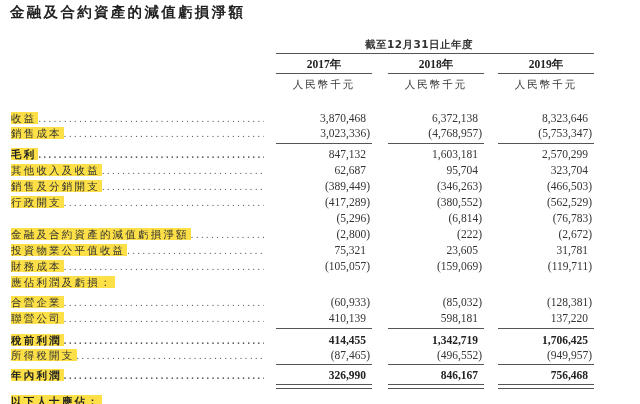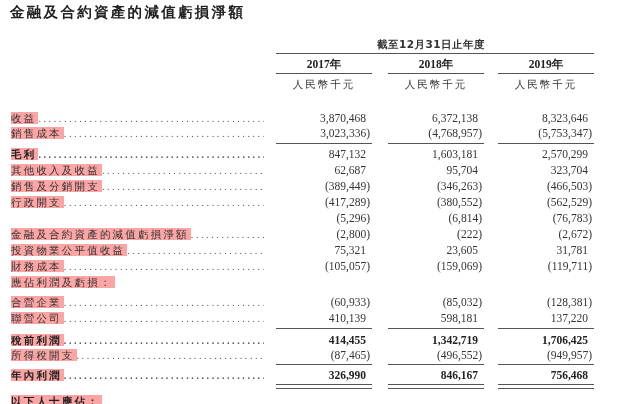--- a/index.html
+++ b/index.html
@@ -1,31 +1,31 @@
 <!DOCTYPE html>
 <html><head>
 <meta charset="utf-8">
 <style>
   html, body { margin:0; padding:0; background:#ffffff; }
   body { width:640px; height:404px; overflow:hidden; position:relative;
          font-family:"DejaVu Serif", "Liberation Serif", serif; color:#2a2a2a; }
   .title { position:absolute; left:10px; top:3px; font-family:"DejaVu Sans","Liberation Sans",sans-serif;
            font-weight:bold; font-size:14.5px; letter-spacing:2.3px; color:#222; }
-  .period { position:absolute; left:272px; width:318px; top:38px; text-align:center;
+  .period { position:absolute; left:260px; width:318px; top:38px; text-align:center;
             font-family:"DejaVu Sans","Liberation Sans",sans-serif; font-weight:bold; font-size:10.5px; color:#333; letter-spacing:0.5px; }
   .hline { position:absolute; height:0; border-top:1.3px solid #555; }
   .dline { position:absolute; height:3px; border-top:1.3px solid #555; border-bottom:1.3px solid #555; }
   .yearhdr { position:absolute; top:57px; width:96px; text-align:center;
              font-family:"Liberation Serif","DejaVu Serif",serif; font-weight:bold; font-size:11.5px; color:#222; }
   .unithdr { position:absolute; top:78px; width:96px; text-align:center;
              font-family:"DejaVu Sans","Liberation Sans",sans-serif; font-size:10.5px; color:#333; letter-spacing:2px; }
   .row { position:absolute; left:0; width:640px; height:15px; }
   .label { position:absolute; left:11px; width:253px; overflow:hidden; white-space:nowrap;
            font-family:"DejaVu Sans","Liberation Sans",sans-serif; font-size:10.5px; letter-spacing:2.2px; color:#333; line-height:15px; }
-  .label .txt { background:#fca5a5; padding-right:2px; }
+  .label .txt { background:#fde047; padding-right:2px; }
   .label.dots::after { content:"............................................................................................................................";
            letter-spacing:2.6px; color:#555; font-family:"Liberation Serif",serif; font-size:10px; }
   .label.bold { font-weight:bold; color:#222; }
   .num { position:absolute; width:90px; text-align:right; font-family:"Liberation Serif","DejaVu Serif",serif;
          font-size:11.5px; line-height:15px; color:#333; }
   .num.bold { font-weight:bold; color:#222; }
   .c1 { left:276px; } .c2 { left:388px; } .c3 { left:498px; }
 </style>
 </head>
 <body>

